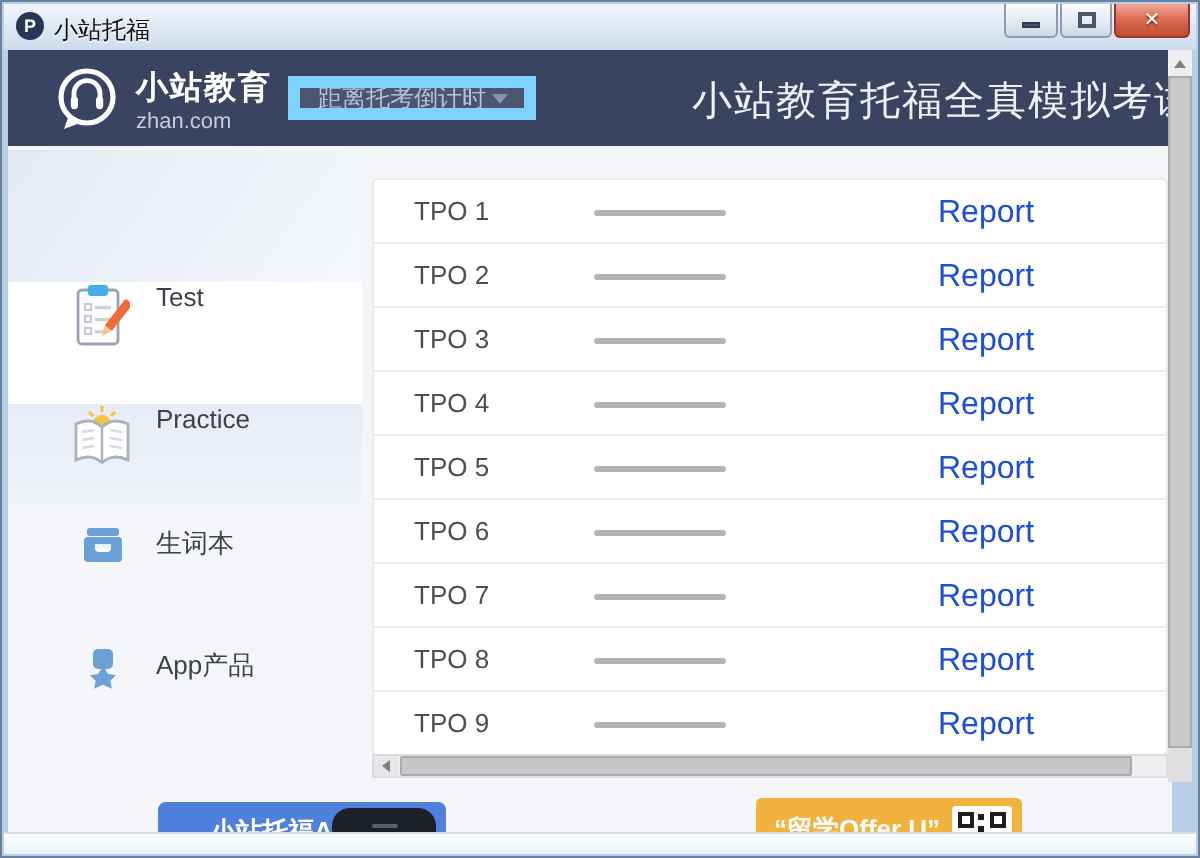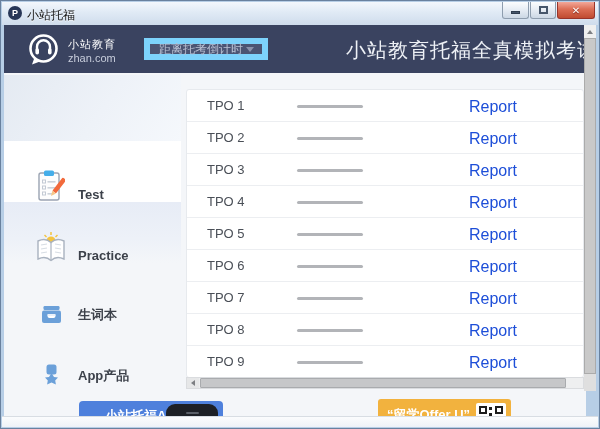--- a/index.html
+++ b/index.html
@@ -23,39 +23,39 @@
     background:linear-gradient(180deg,#f3a899 0%,#dc6e55 45%,#c04b31 100%); }
   .glyph-min { width:9px; height:3px; background:#46566b; border:1px solid #2e3c4e; margin-top:5px; }
   .glyph-max { width:9px; height:8px; border:2px solid #46566b; }
   .glyph-close { color:#fff; font-size:10px; font-weight:bold; text-shadow:0 1px 1px #7c241a; }
 
   
   .header { position:absolute; left:3px; top:24px; width:582px; height:48px;
     background:#3a4360; overflow:hidden; }
   .logo { position:absolute; left:22px; top:7px; display:flex; align-items:center; }
   .logo-text { margin-left:6px; color:#fff; }
-  .logo-name { font-size:11px; font-weight:normal; letter-spacing:1px; }
+  .logo-name { font-size:16px; font-weight:bold; letter-spacing:1px; }
   .logo-domain { font-size:11px; color:#c7cddb; margin-top:0px; }
   .dropdown { position:absolute; left:140px; top:13px; width:124px; height:22px;
     background:#4b5473; border:6px solid #7dd3fc; display:flex; align-items:center; }
   .dropdown-value { font-size:12px; color:#b9c0d2; margin-left:9px; flex:1; }
   .caret { width:0; height:0; border-left:4px solid transparent; border-right:4px solid transparent;
     border-top:5px solid #8a92ab; margin-right:8px; }
   .header-title { position:absolute; right:-12px; top:12px; font-size:20px; color:#eef1f6;
     font-family:"Liberation Serif","DejaVu Serif",serif; letter-spacing:1px; white-space:nowrap; }
 
   
   .main { position:absolute; left:3px; top:72px; width:582px; height:345px;
     background:#f4f6f9; overflow:hidden; }
 
   
   .sidebar { position:absolute; left:0; top:0; width:177px; height:345px; }
   .side-banner { position:absolute; left:0; top:2px; width:177px; height:66px;
     background:linear-gradient(125deg,#e4eaf2 0%,#eef2f8 55%,#f5f8fc 100%); }
-  .side-item { position:absolute; left:0; width:177px; height:61px; display:flex; align-items:flex-end; cursor:default;font-weight:bold; }
+  .side-item { position:absolute; left:0; width:177px; height:61px; display:flex; align-items:flex-start; cursor:default; }
   .side-item .ic { width:34px; display:flex; justify-content:center; margin-left:30px; }
   .side-item .lbl { font-size:13px; color:#3c414a; margin-left:10px; }
   .si-0 { top:68px; background:#ffffff; }
   .si-1 { top:129px; background:linear-gradient(180deg,#e7ecf6 0%,#edf1f8 60%,#f4f6f9 100%); }
   .si-2 { top:190px; } .si-3 { top:251px; }
 
   
   .card { position:absolute; left:182px; top:16px; width:398px; height:289px;
     background:#fff; border:1px solid #e7eaee; border-radius:3px; }
   .row { position:relative; height:32px; border-bottom:1px solid #eceef1; }

